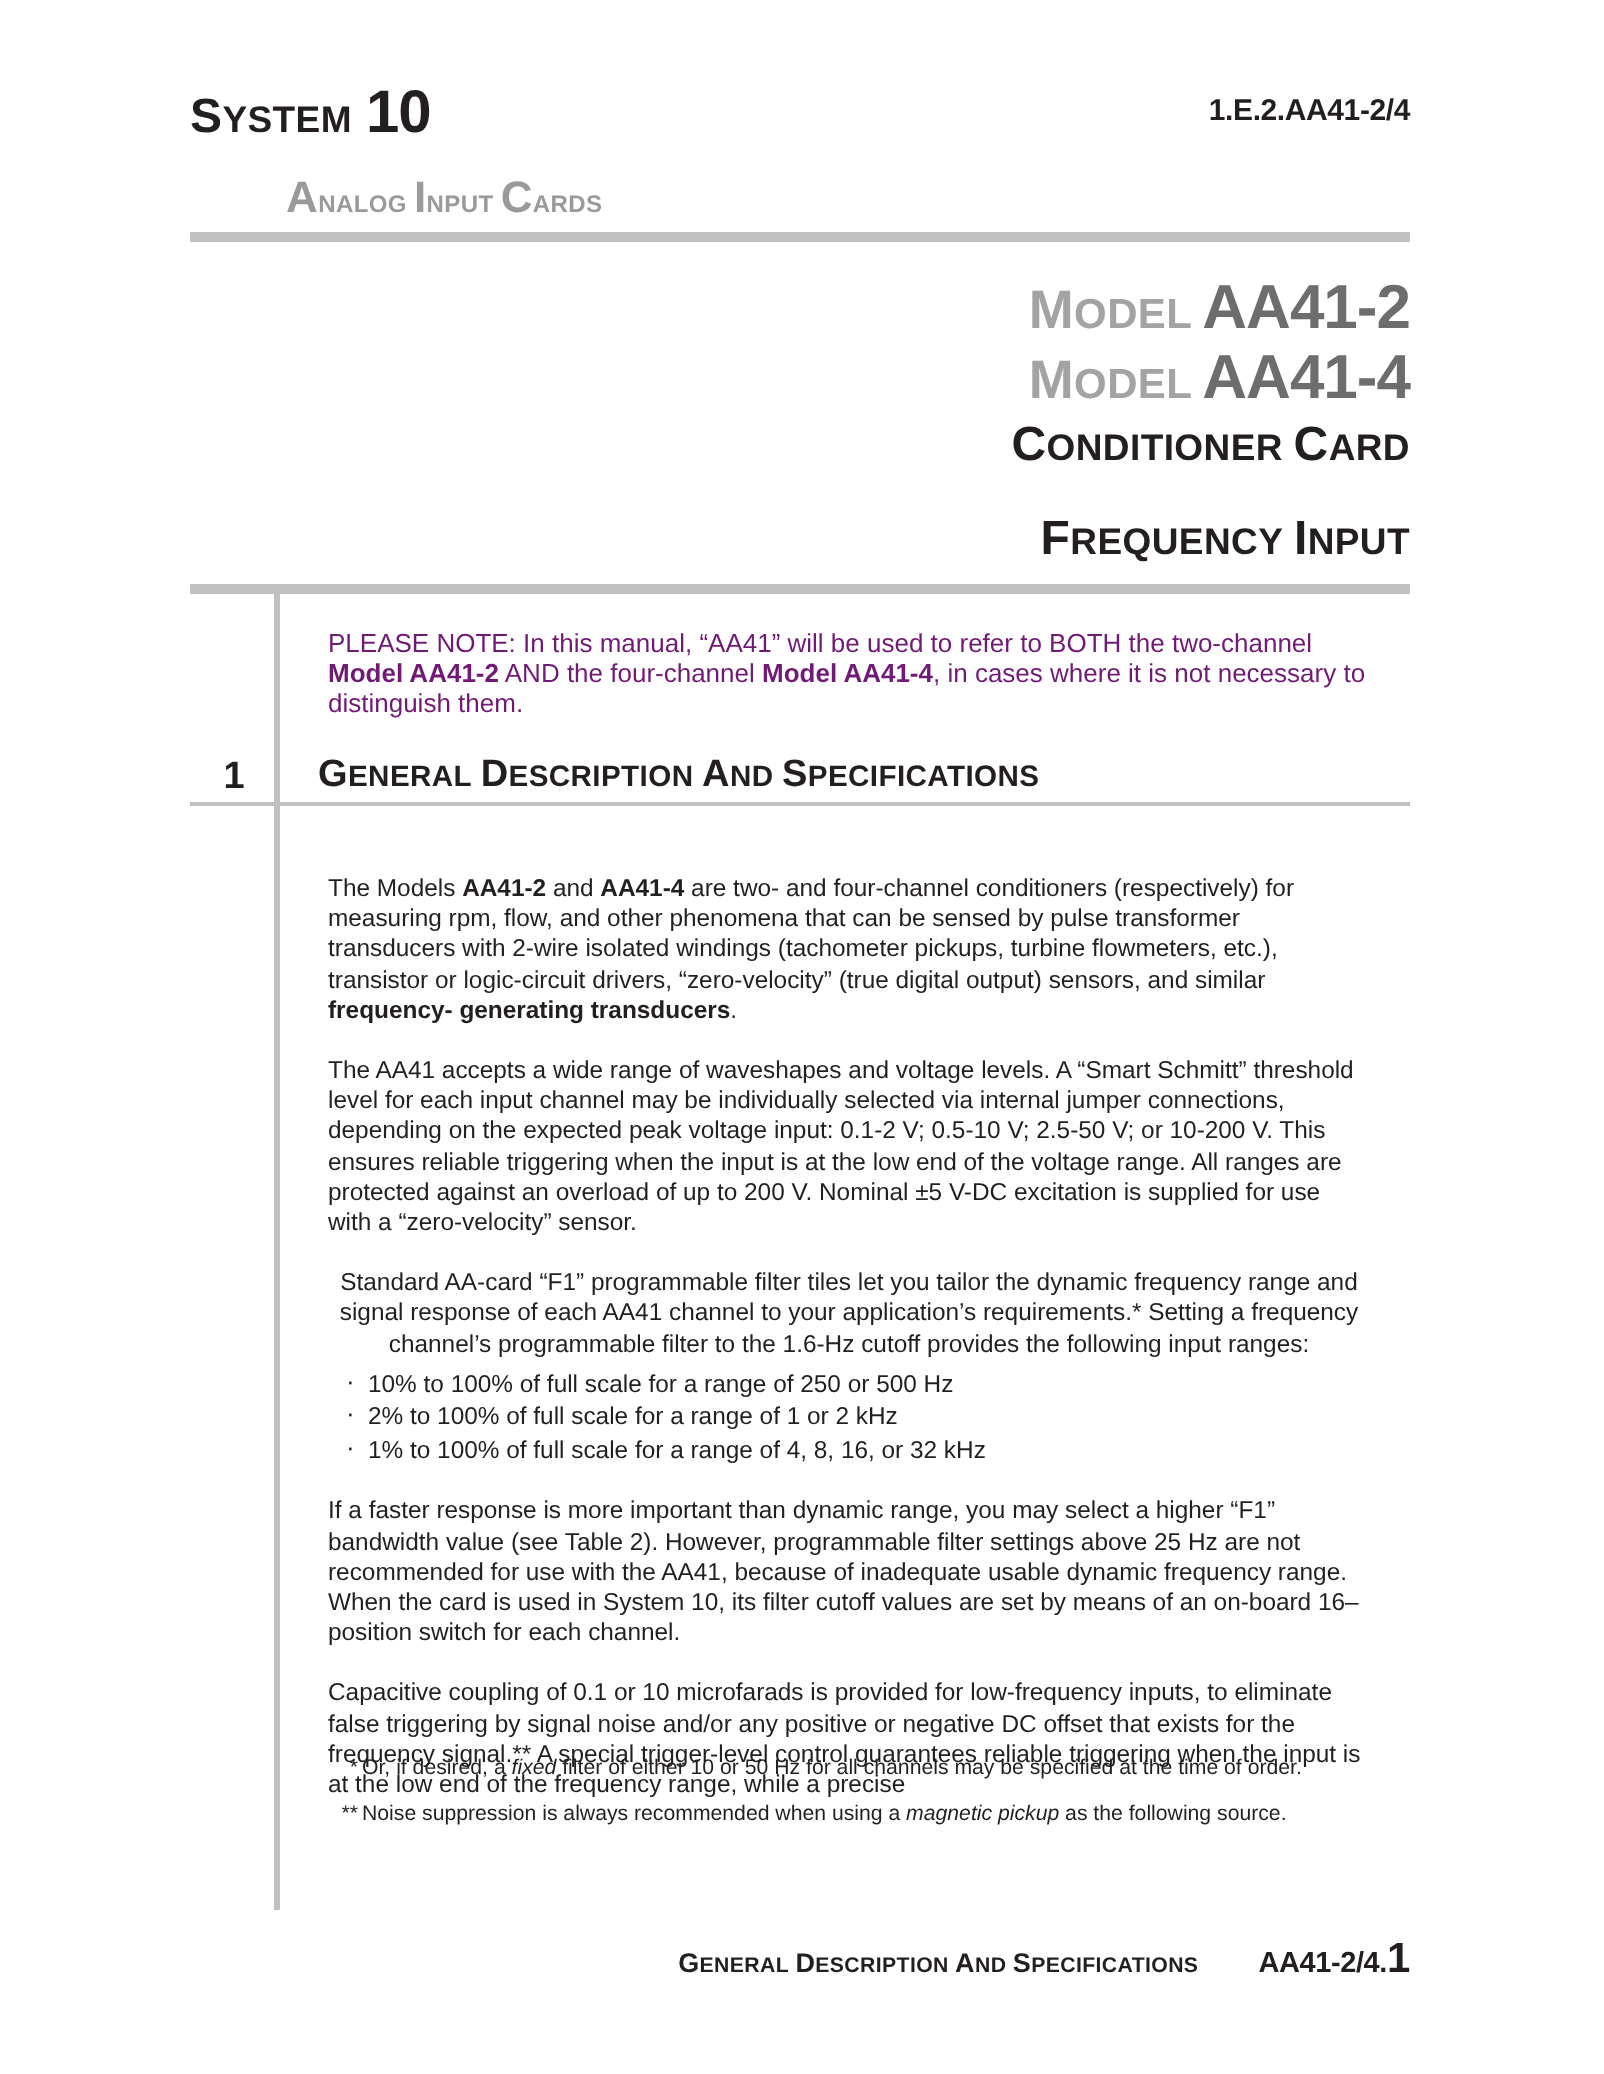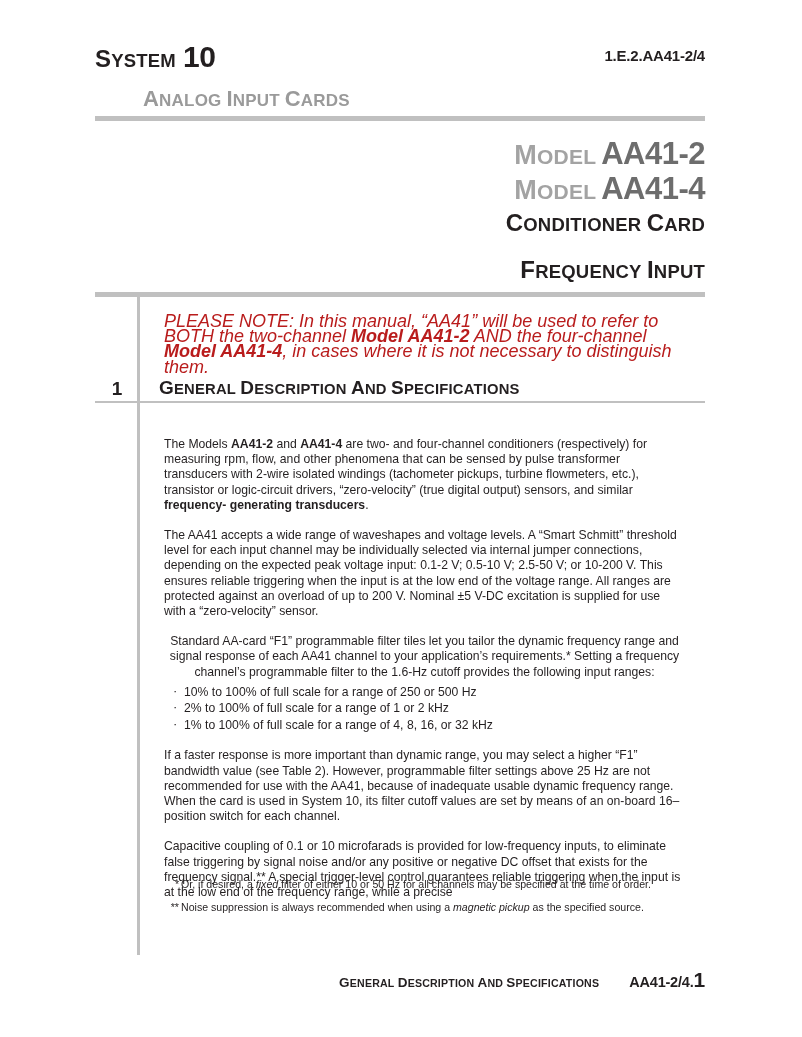--- a/index.html
+++ b/index.html
@@ -61,21 +61,21 @@
     letter-spacing: -0.2px;
     white-space: nowrap;
   }
   .hdr-analog {
     position: absolute;
     left: 48px; top: 46px;
     color: #9a9a9a;
     white-space: nowrap;
   }
   .hdr-analog .cap { font-size: 22px; }
-  .hdr-analog .low { font-size: 17px; }
+  .hdr-analog .low { font-size: 12px; }
 
   
   .rule {
     position: absolute;
     background: #c0c0c0;
   }
   .rule-top   { left: 95px; top: 116px;  width: 610px; height: 5px; }
   .rule-mid   { left: 95px; top: 292px;  width: 610px; height: 5px; }
   .rule-sect  { left: 95px; top: 401px;  width: 610px; height: 2px; }
   .vrule      { left: 137px; top: 295px; width: 3px;   height: 660px; }
@@ -114,24 +114,23 @@
     margin-top: 18px;
   }
   .subtitle .cap { font-size: 24px; }
   .subtitle .low { font-size: 18.5px; }
 
   
   .note {
     position: absolute;
     left: 164px; top: 314px;
     width: 521px;
-    font-size: 18px;
+    font-size: 13px;
     line-height: 15.2px;
-    color: #b91c1c;
-    font-style: italic;
+    color: #701a75;
   }
   .note b { font-weight: bold; }
 
   
   .sect-num {
     position: absolute;
     left: 104px; top: 378px;
     width: 26px;
     text-align: center;
     font-size: 19px;
@@ -280,21 +279,21 @@
     <p>If a faster response is more important than dynamic range, you may select a higher “F1” bandwidth value (see Table 2).  However, programmable filter settings above 25 Hz are not recommended for use with the AA41, because of inadequate usable dynamic frequency range.  When the card is used in System 10, its filter cutoff values are set by means of an on-board 16–position switch for each channel.</p>
 
     <p>Capacitive coupling of 0.1 or 10 microfarads is provided for low-frequency inputs, to eliminate false triggering by signal noise and/or any positive or negative DC offset that exists for the frequency signal.**  A special trigger-level control guarantees reliable triggering when the input is at the low end of the frequency range, while a precise</p>
   </div>
 
   <div class="footnotes">
     <div class="fn">
       <span class="mark">*</span><span>Or, if desired, a </span><i>fixed</i><span> filter of either 10 or 50 Hz for all channels may be specified at the time of order.</span>
     </div>
     <div class="fn">
-      <span class="mark">**</span><span>Noise suppression is always recommended when using a </span><i>magnetic pickup</i><span> as the specified source.</span>
+      <span class="mark">**</span><span>Noise suppression is always recommended when using a </span><i>magnetic pickup</i><span> as the following source.</span>
     </div>
   </div>
 
   <div class="footer">
     <span class="f-title sc"><span id="footer-words"><span><span class="cap">G</span><span class="low">ENERAL</span></span><span class="low">&nbsp;</span><span><span class="cap">D</span><span class="low">ESCRIPTION</span></span><span class="low">&nbsp;</span><span><span class="cap">A</span><span class="low">ND</span></span><span class="low">&nbsp;</span><span><span class="cap">S</span><span class="low">PECIFICATIONS</span></span></span></span><span class="f-code"><span>AA41-2/4.</span><span class="f-page">1</span></span>
   </div>
 
 </div>
 
 </body></html>

